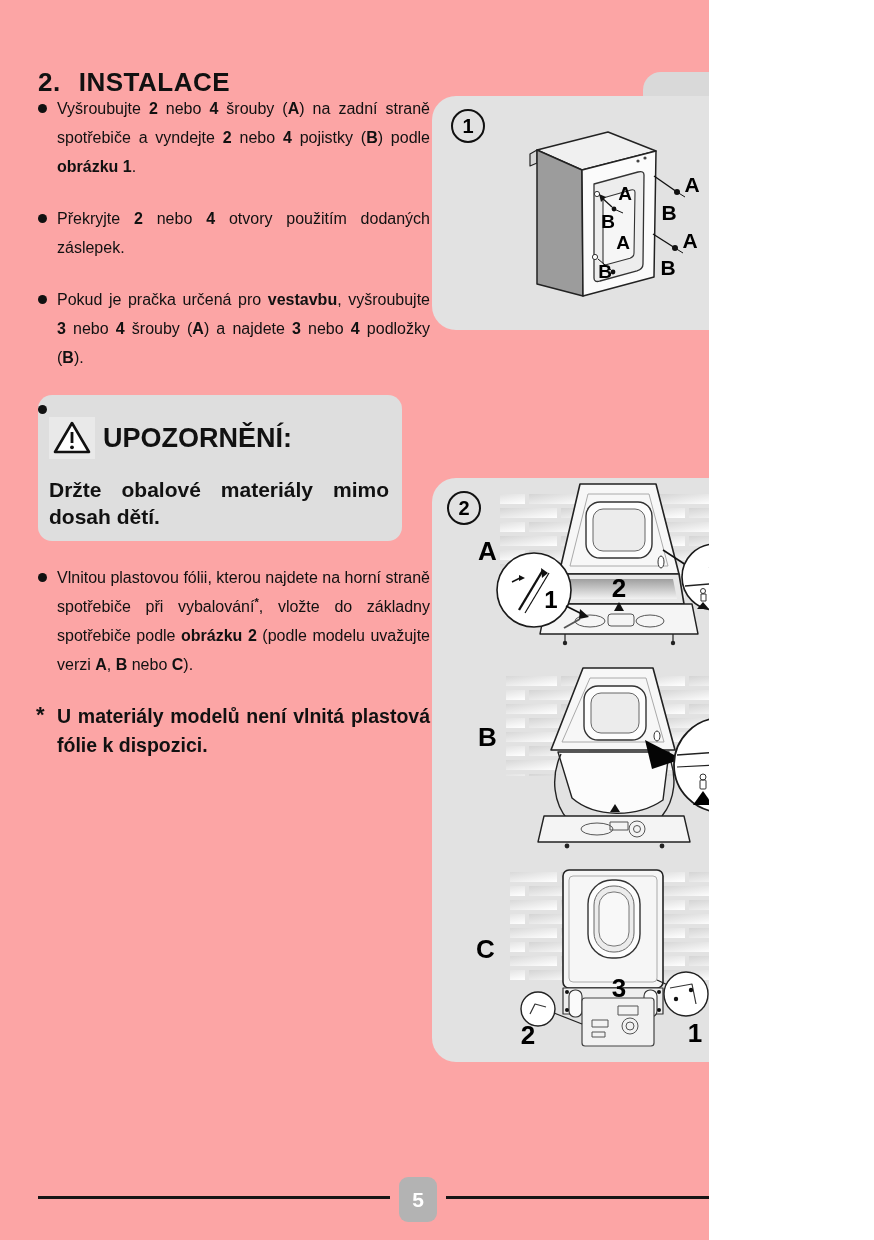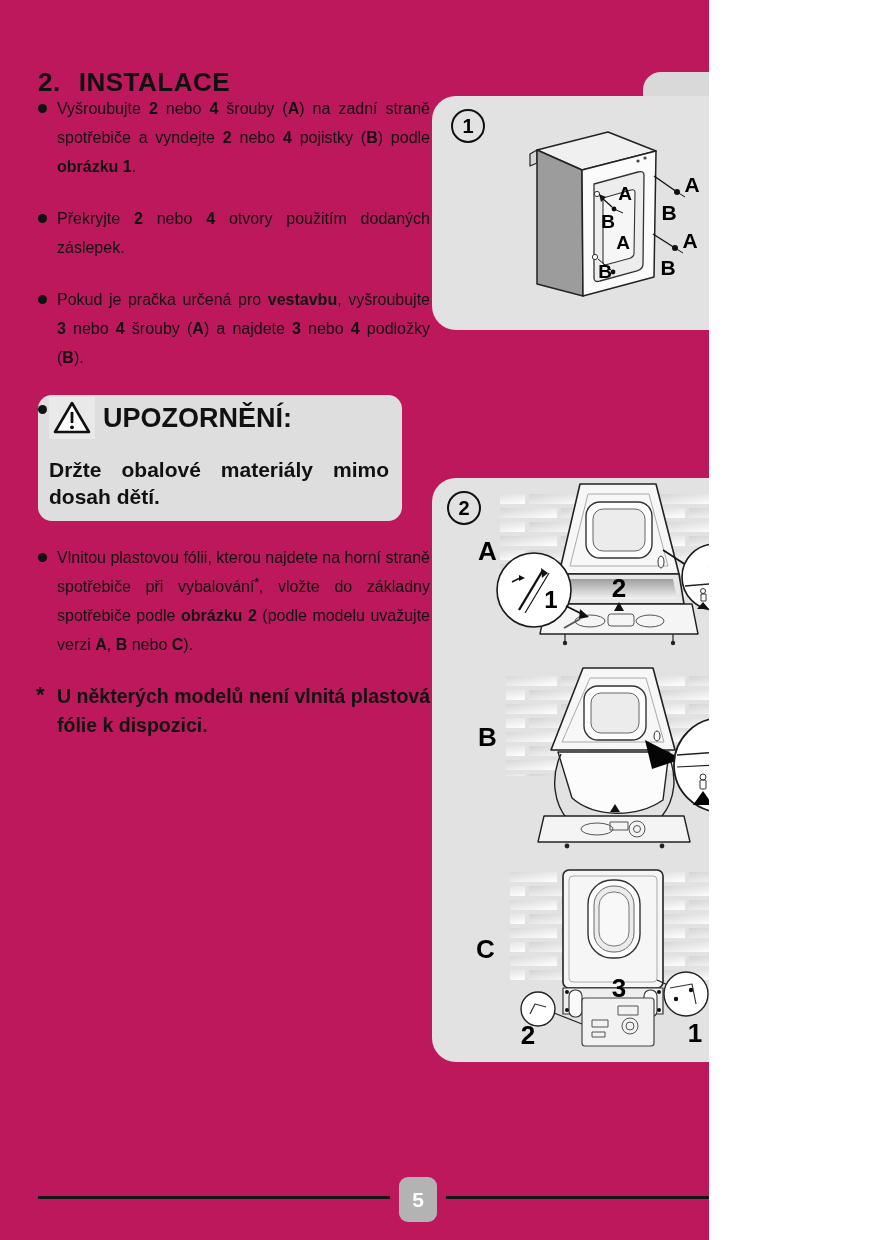--- a/index.html
+++ b/index.html
@@ -1,34 +1,34 @@
 <!DOCTYPE html>
 <html lang="cs"><head>
 <meta charset="utf-8">
 <style>
   html,body{margin:0;padding:0;background:#fff;}
-  .page{position:relative;width:709px;height:1240px;background:#be185d;
+  .page{position:relative;width:709px;height:1240px;background:#fca5a5;
         font-family:"Liberation Sans", sans-serif;color:#111;overflow:hidden;}
 
   
   .title{position:absolute;left:38px;top:50px;font-size:26px;font-weight:bold;
          letter-spacing:.5px;}
   .title .num{margin-right:18px;}
 
   
   .textcol{position:absolute;left:38px;top:94px;width:392px;}
   .para{position:relative;padding-left:19px;text-align:justify;
         font-size:16px;line-height:29px;margin:0 0 23px 0;}
   .para b{font-weight:bold;}
   sup{font-size:.7em;vertical-align:super;line-height:0;}
   .bullet-dot{position:absolute;left:0;top:10px;width:9px;height:9px;
               border-radius:50%;background:#111;}
 
   
-  .warnbox{background:#dedede;border-radius:14px;padding:2px 13px 11px 11px;
+  .warnbox{background:#dedede;border-radius:14px;padding:22px 13px 11px 11px;
            margin:12px 0 22px 0;width:364px;box-sizing:border-box;}
   .warnhead{display:flex;align-items:center;gap:8px;font-size:27px;font-weight:bold;}
   .warnicon{width:46px;height:42px;background:#e9e9e9;display:flex;
             align-items:center;justify-content:center;flex:0 0 auto;}
   .warnbody{font-size:21px;line-height:27px;font-weight:bold;text-align:justify;
             margin-top:17px;}
 
   
   .footnote{position:relative;padding-left:19px;font-size:19.5px;line-height:29px;
             font-weight:bold;text-align:justify;}
@@ -101,21 +101,21 @@
       <div class="warnbody">Držte obalové materiály mimo dosah dětí.</div>
     </div>
 
     <p class="para">
       <span class="bullet-dot"></span>
       <span><span>Vlnitou plastovou fólii, kterou najdete na horní straně spotřebiče při vybalování</span><sup><b>*</b></sup><span>, vložte do základny spotřebiče podle </span><b>obrázku 2</b><span> (podle modelu uvažujte verzi </span><b>A</b><span>, </span><b>B</b><span> nebo </span><b>C</b><span>).</span></span>
     </p>
 
     <p class="footnote">
       <span class="fn-star">*</span>
-      <span><b>U některých modelů není vlnitá plastová fólie k dispozici.</b></span>
+      <span><b>U materiály modelů není vlnitá plastová fólie k dispozici.</b></span>
     </p>
   </div>
 
   <div class="figbox fig1">
     <svg width="368" height="234" viewBox="0 0 368 234">
 
       <g>
         <circle cx="36" cy="30" r="16" fill="none" stroke="#111" stroke-width="2"></circle>
         <text x="36" y="37" text-anchor="middle" font-size="20" class="lbl">1</text>
       </g>

